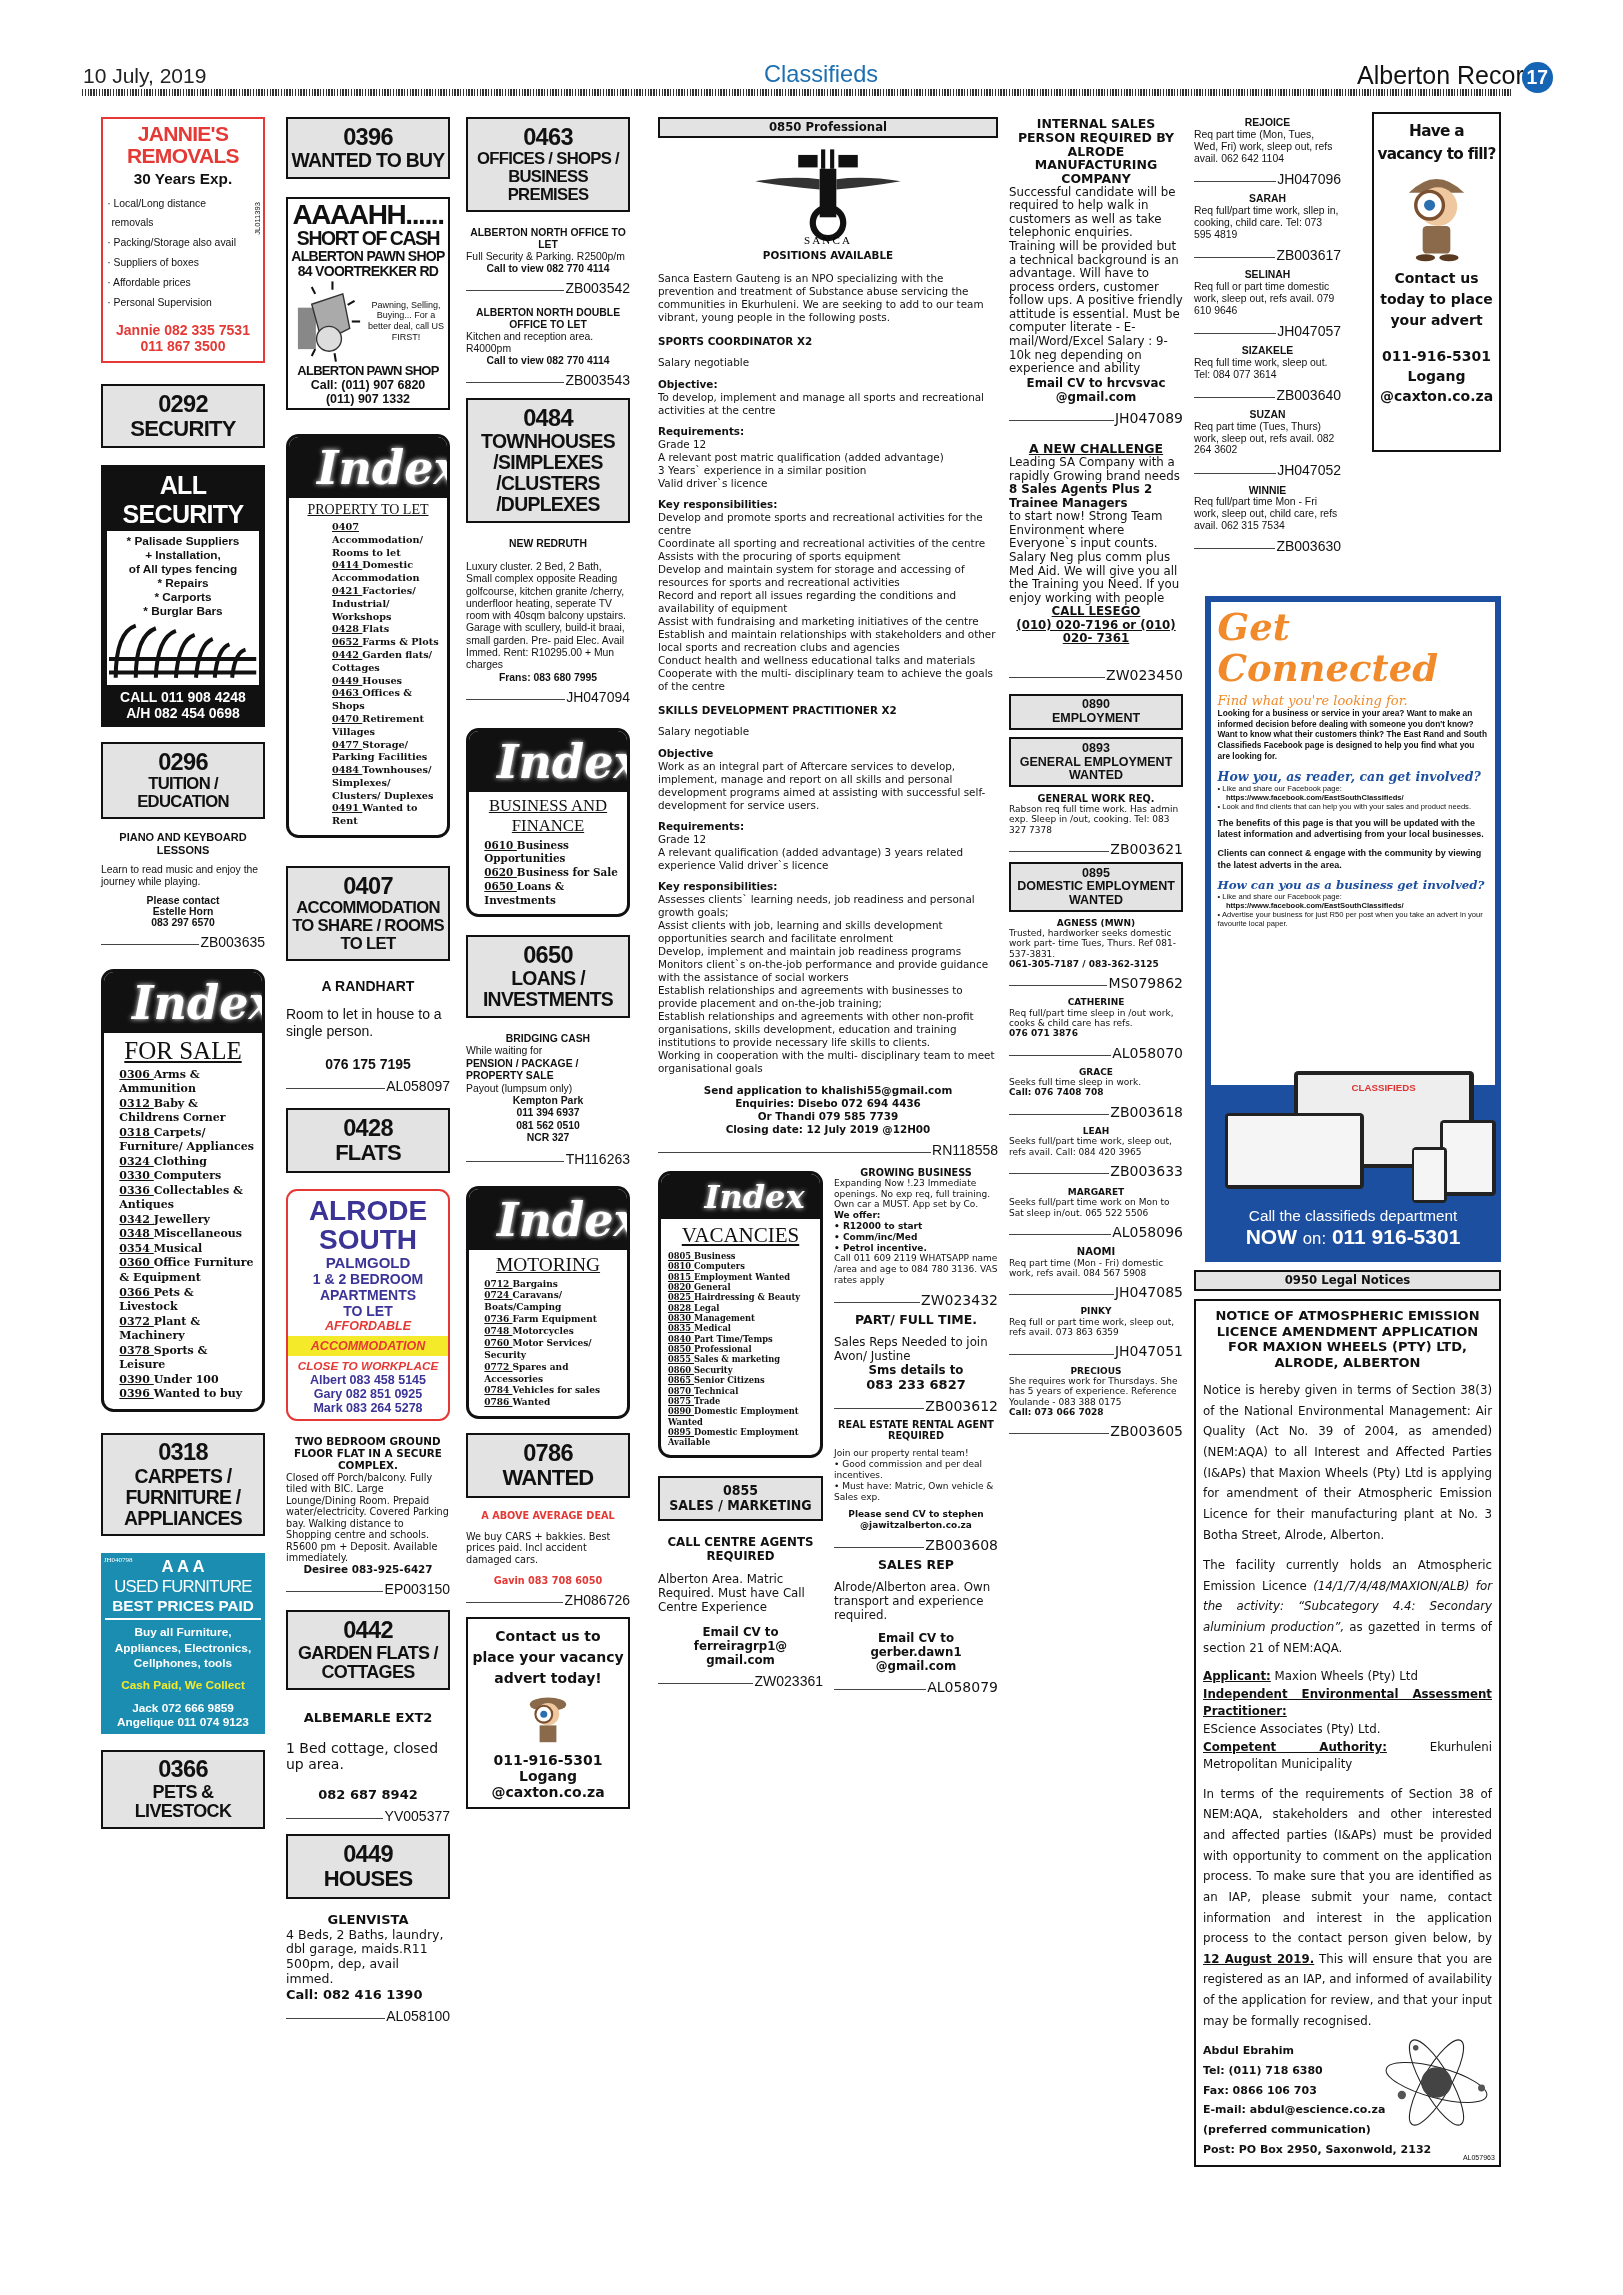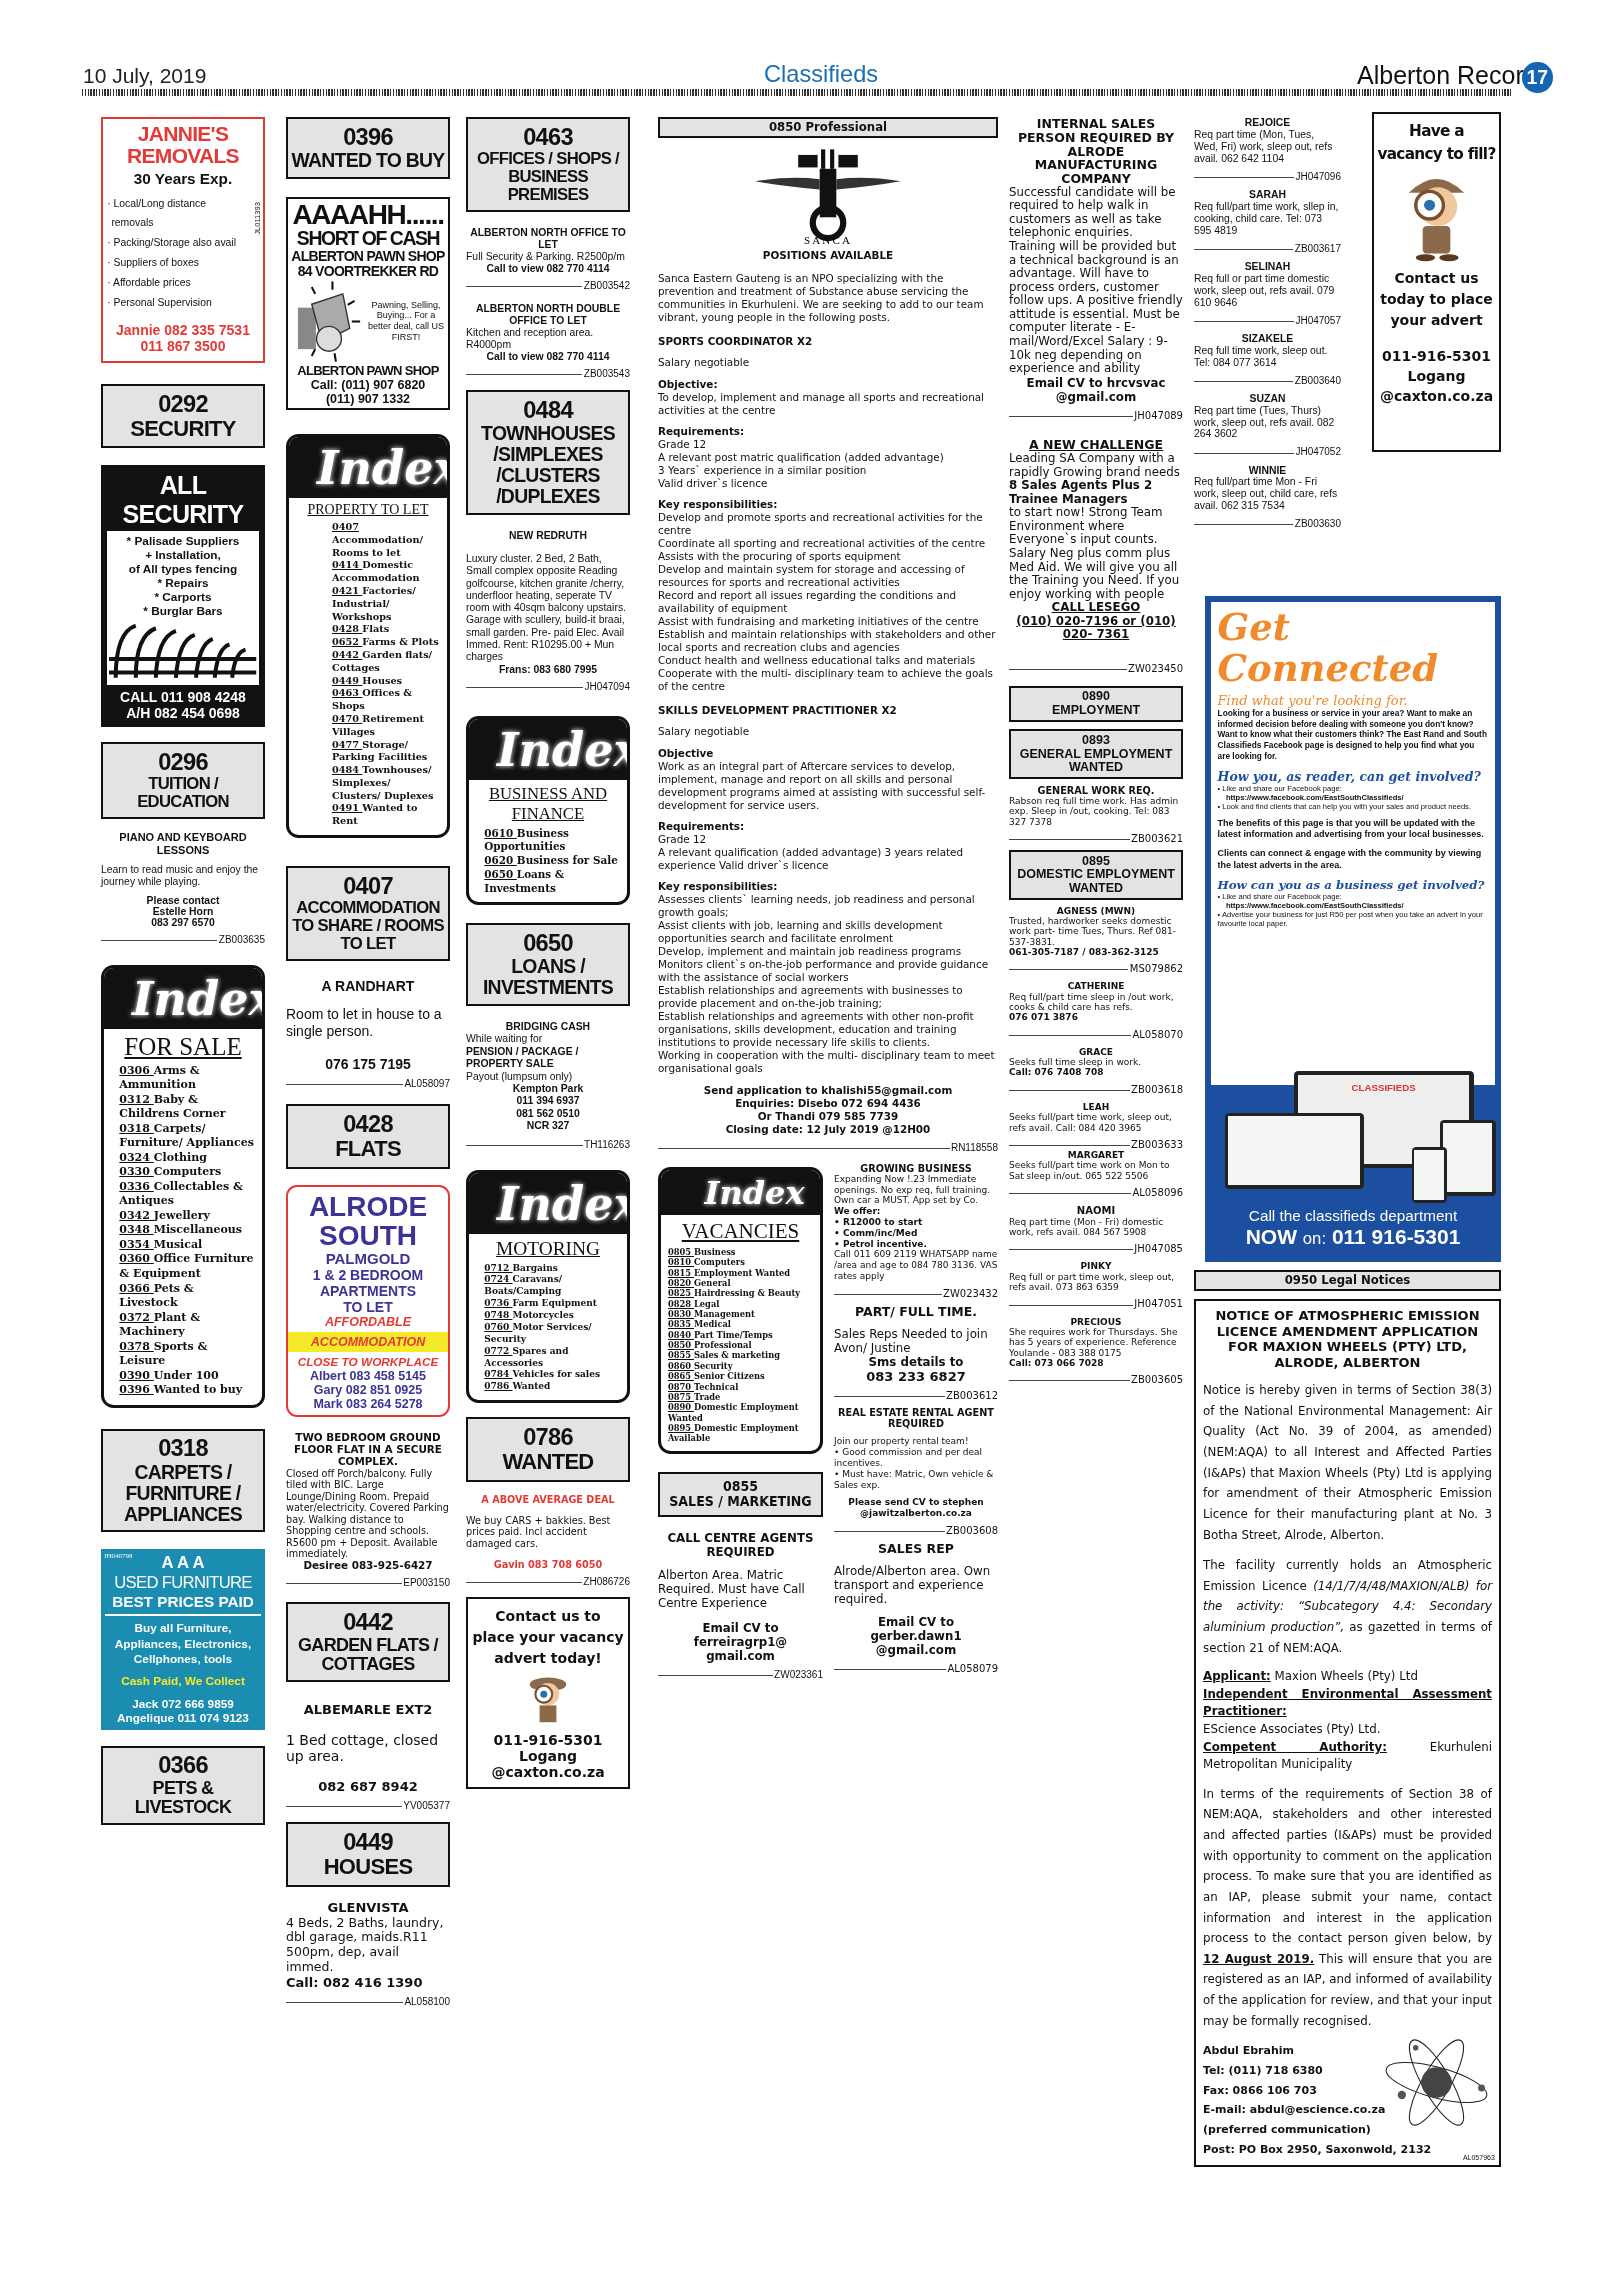--- a/index.html
+++ b/index.html
@@ -9,21 +9,21 @@
   .hdr-sec{left:764px;top:61px;font-size:23.6px;color:#1e6fb0;font-family:"Liberation Sans",sans-serif;}
   .hdr-pub{left:1357px;top:61px;font-size:25px;color:#111;}
   .hdr-badge{left:1522px;top:62px;width:30.5px;height:30.5px;border-radius:50%;background:#1565b4;color:#fff;font-weight:bold;font-size:19.4px;display:flex;align-items:center;justify-content:center;}
   .hdr-rule{left:82px;top:89px;width:1430px;height:7px;background:repeating-linear-gradient(90deg,#333 0 1.4px,#fff 1.4px 2.8px);}
   .col{position:absolute;}
   .catbox{border:2.8px solid #111;background:#e3e3e3;text-align:center;font-family:"Liberation Sans",sans-serif;font-weight:bold;font-stretch:condensed;letter-spacing:-0.7px;padding:5.6px 2.8px;box-sizing:border-box;line-height:1.08;}
   .catbox .num{display:block;font-size:23.6px;}
   .catbox .lbl{display:block;font-size:22px;}
   .ad-title{font-weight:bold;text-align:center;font-size:14px;line-height:1.15;}
   .ad-body{font-size:14px;line-height:1.18;}
-  .ad-ref{font-size:10px;text-align:right;border-bottom:0.7px solid #444;margin-top:1.4px;line-height:1;padding-bottom:0.7px;}
+  .ad-ref{font-size:14px;text-align:right;border-bottom:0.7px solid #444;margin-top:1.4px;line-height:1;padding-bottom:0.7px;}
   .ad-ref span{background:#fff;position:relative;top:5.6px;padding-left:1.4px;}
   .center{text-align:center;}
   .bold{font-weight:bold;}
   .index-box{border:3.5px solid #111;border-radius:12.5px;background:#fff;overflow:hidden;}
   .index-head{background:#111;color:#fff;font-family:"DejaVu Serif",serif;font-style:italic;font-weight:bold;font-size:46px;text-align:center;padding:4.2px 0 2.8px 28px;text-shadow:0 0 5.6px #fff;}
   .index-sub{font-family:"Liberation Serif",serif;font-size:25px;text-align:center;text-decoration:underline;margin:4.2px 0 2.8px;}
   .index-list{font-family:"DejaVu Serif",serif;font-weight:bold;font-size:11px;line-height:1.32;padding:0 7px 7px 15.3px;}
   .index-list .code{text-decoration:underline;}
   .mono-ad{font-family:"DejaVu Sans",sans-serif;}
   .para{font-family:"DejaVu Sans",sans-serif;font-size:10.4px;line-height:1.25;}
@@ -549,21 +549,21 @@
         <div>Req full/part time sleep in /out work, cooks &amp; child care has refs.</div>
         <div class="bold">076 071 3876</div>
         <div class="ad-ref"><span>AL058070</span></div>
       </div>
       <div style="margin-bottom: 11px; font-size: 9px; line-height: 1.15;">
         <div class="ad-title" style="font-size: 9px;">GRACE</div>
         <div>Seeks full time sleep in work.</div>
         <div class="bold">Call: 076 7408 708</div>
         <div class="ad-ref"><span>ZB003618</span></div>
       </div>
-      <div style="margin-bottom: 4px; font-size: 9px; line-height: 1.15;">
+      <div style="margin-bottom: 13px; font-size: 9px; line-height: 1.15;">
         <div class="ad-title" style="font-size: 9px;">LEAH</div>
         <div>Seeks full/part time work, sleep out, refs avail. Call: 084 420 3965</div>
         <div class="ad-ref"><span>ZB003633</span></div>
       </div>
       <div style="margin-bottom: 11px; font-size: 9px; line-height: 1.15;">
         <div class="ad-title" style="font-size: 9px;">MARGARET</div>
         <div>Seeks full/part time work on Mon to Sat sleep in/out. 065 522 5506</div>
         <div class="ad-ref"><span>AL058096</span></div>
       </div>
       <div style="margin-bottom: 11px; font-size: 9px; line-height: 1.15;">

